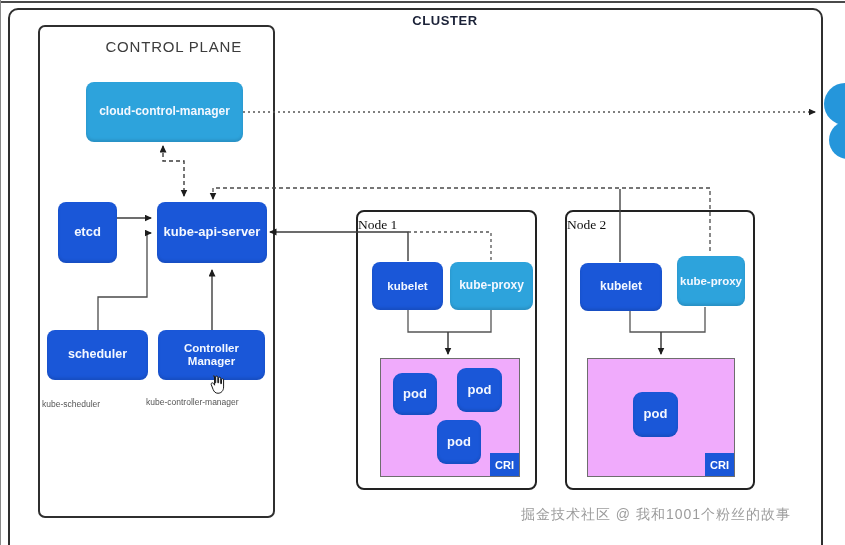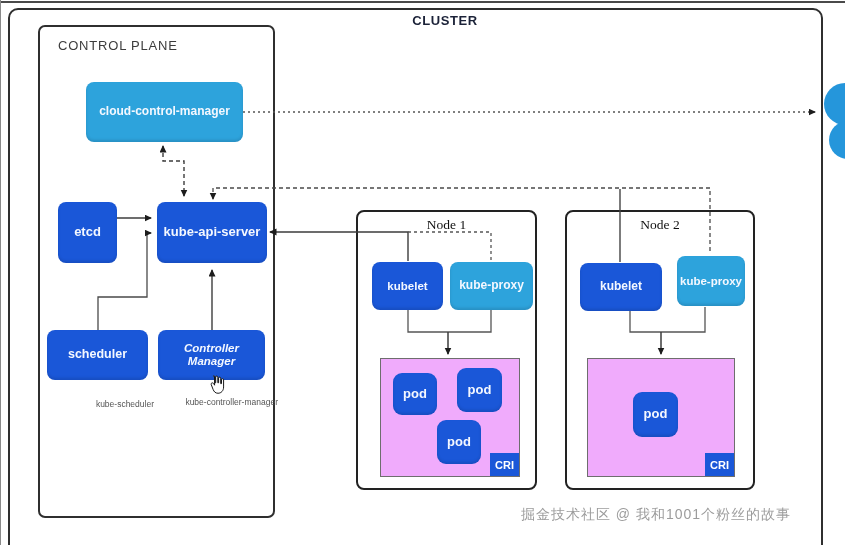--- a/index.html
+++ b/index.html
@@ -9,43 +9,43 @@
 
   .frame-top  { position:absolute; left:0; top:1px; width:845px; height:2px; background:#4a4a4a; }
   .frame-left { position:absolute; left:0; top:0; width:1px; height:545px; background:#8a8a8a; }
 
   .outline { position:absolute; border:2px solid #2f2f2f; border-radius:8px; background:transparent; }
   #cluster-box { left:8px; top:8px; width:815px; height:552px; border-radius:10px; }
   #cluster-title { position:absolute; left:330px; top:13px; width:230px; text-align:center;
                    font-weight:bold; font-size:13px; letter-spacing:.6px; color:#1b2238; }
 
   #control-plane { left:38px; top:25px; width:237px; height:493px; border-radius:7px; }
-  #control-plane-title { position:absolute; left:58px; top:38px; width:200px; text-align:left;
-                         font-size:13px; letter-spacing:.8px; color:#3c3c3c; }
+  #control-plane-title { position:absolute; left:42px; top:38px; width:200px; text-align:right;
+                         font-size:15px; letter-spacing:.8px; color:#3c3c3c; }
 
   .bluebox { position:absolute; display:flex; align-items:center; justify-content:center;
              color:#f4f8ff; font-weight:bold; border-radius:8px; text-align:center; line-height:1.1;
              box-shadow: inset 0 -2px 3px rgba(0,0,20,.12); }
   .dark  { background:#1a57d8; }
   .light { background:#2da3dc; }
 
   #ccm       { left:86px;  top:82px;  width:157px; height:60px; font-size:12px; }
   #etcd      { left:58px;  top:202px; width:59px;  height:61px; font-size:13px; }
   #api       { left:157px; top:202px; width:110px; height:61px; font-size:13px; }
   #scheduler { left:47px;  top:330px; width:101px; height:50px; font-size:12.5px; }
-  #cmgr      { left:158px; top:330px; width:107px; height:50px; font-size:11.5px; padding:14px 6px;font-style:italic; }
+  #cmgr      { left:158px; top:330px; width:107px; height:50px; font-size:11.5px; padding:14px 6px; }
 
-  .caption { position:absolute; font-size:8.5px; color:#555; text-align:right; }
+  .caption { position:absolute; font-size:8.5px; color:#555; text-align:left; }
   #scheduler-caption { left:42px;  top:399px; width:112px; }
   #cmgr-caption      { left:146px; top:397px; width:132px; }
 
   .nodebox { position:absolute; border:2px solid #222; border-radius:8px; background:#fff; }
   #node1 { left:356px; top:210px; width:181px; height:280px; }
   #node2 { left:565px; top:210px; width:190px; height:280px; }
-  .node-title { position:absolute; top:5px; left:0; width:100%; text-align:center;
+  .node-title { position:absolute; top:5px; left:0; width:100%; text-align:left;
                 font-family:"Liberation Serif","DejaVu Serif",serif; font-size:13.5px; color:#101010; }
 
   #kubelet1 { left:372px; top:262px; width:71px; height:48px; font-size:11.5px; }
   #kproxy1  { left:450px; top:262px; width:83px; height:48px; font-size:12px; }
   #kubelet2 { left:580px; top:263px; width:82px; height:48px; font-size:12px; }
   #kproxy2  { left:677px; top:256px; width:68px; height:50px; font-size:11.5px; }
 
   .cribox { position:absolute; border:1.5px solid #6e6e6e; background:#f0abfc; }
   #cri1 { left:380px; top:358px; width:140px; height:119px; }
   #cri2 { left:587px; top:358px; width:148px; height:119px; }

